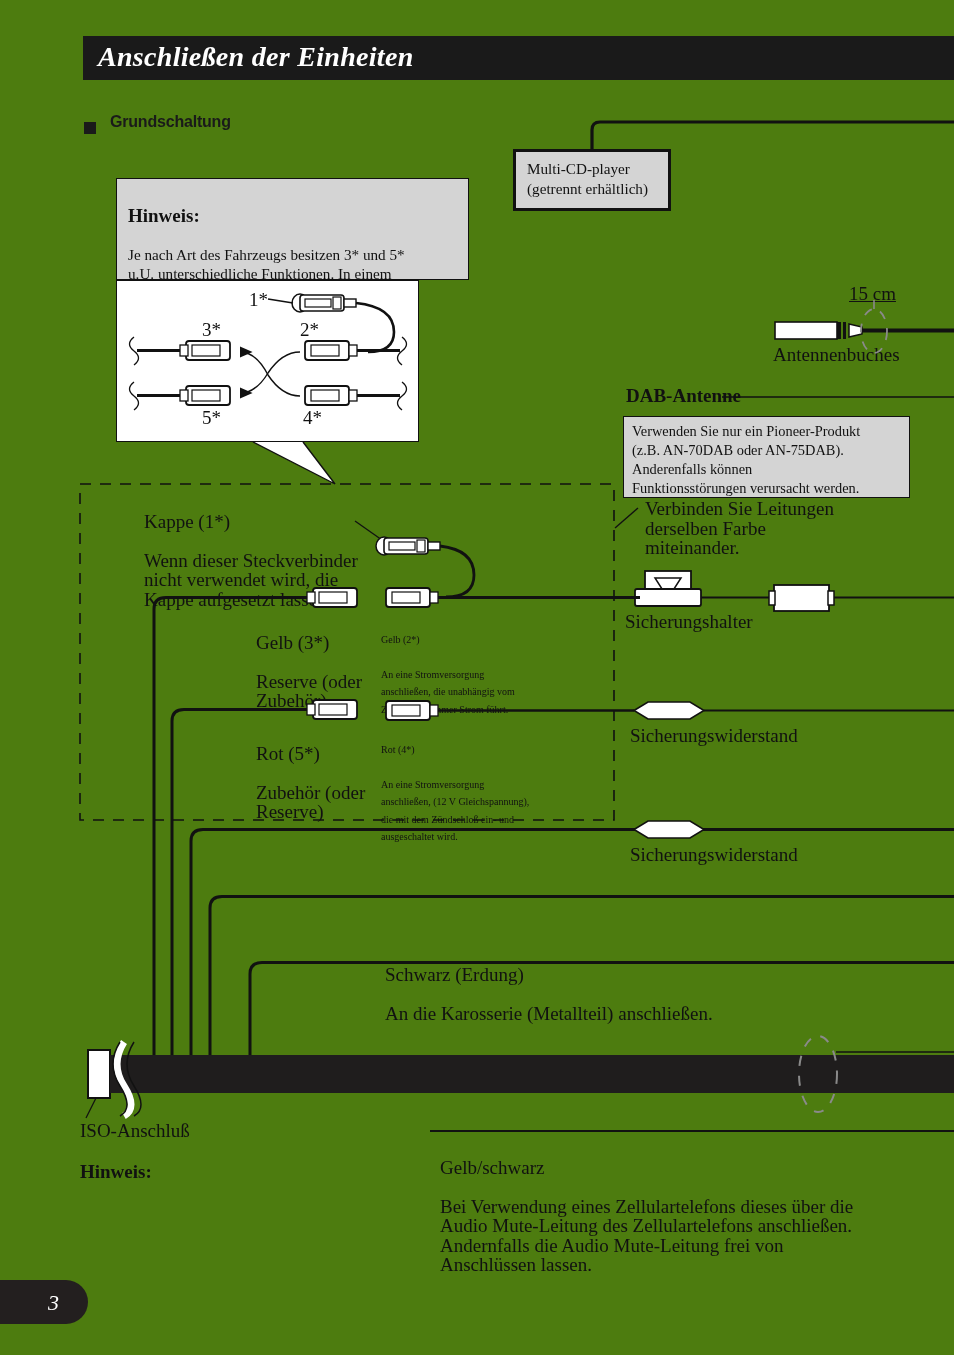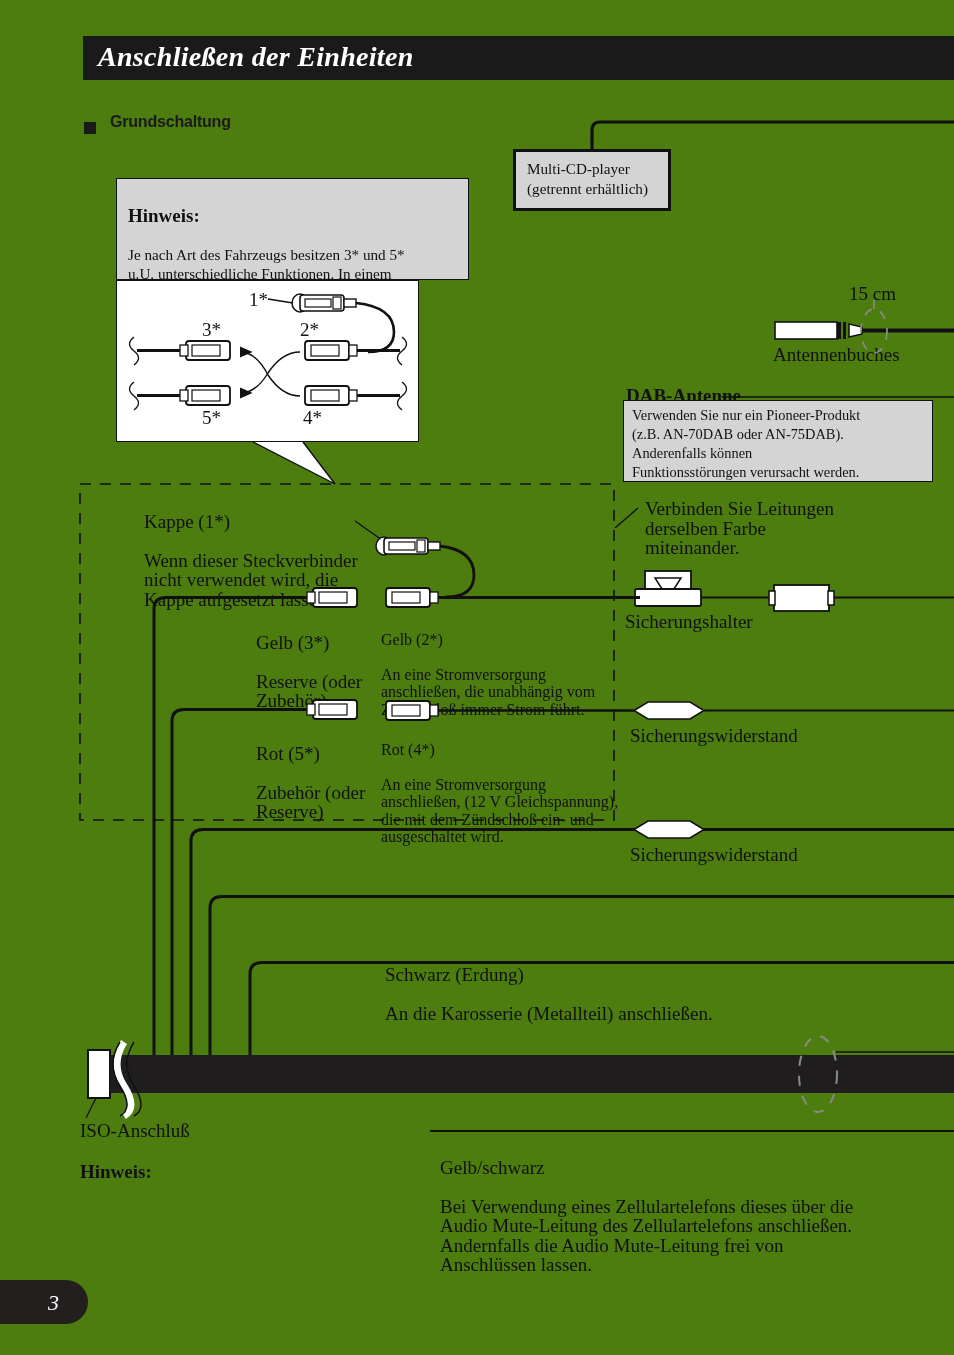--- a/index.html
+++ b/index.html
@@ -58,21 +58,21 @@
   }
   
   .txt {
     position: absolute;
     font-family: "Liberation Serif", serif;
     font-size: 19px;
     line-height: 19.5px;
     color: #111111;
     white-space: pre-line;
   }
-  .txt.sm { font-size: 16px; line-height: 17.5px; }
+  .txt.sm { font-size: 10px; line-height: 17.5px; }
   .txt.b { font-weight: bold; }
   
   .grey-box {
     position: absolute;
     background: #d4d4d4;
     border: 1.5px solid #111111;
     box-sizing: border-box;
   }
   .grey-box.thick { border-width: 3px; }
   .grey-box .inner {
@@ -142,25 +142,25 @@
   <div class="txt" style="left:202px; top:320px;">3*</div>
   <div class="txt" style="left:300px; top:320px;">2*</div>
   <div class="txt" style="left:202px; top:408px;">5*</div>
   <div class="txt" style="left:303px; top:408px;">4*</div>
 
   <div class="grey-box thick" style="left:513px; top:149px; width:158px; height:62px;">
     <div class="inner">Multi-CD-player
 (getrennt erhältlich)</div>
   </div>
 
-  <div class="txt" style="left:849px; top:284px;">15 cm</div>
+  <div class="txt" style="left:849px; top:284px;text-decoration:underline;">15 cm</div>
   <div class="txt" style="left:773px; top:345px;">Antennenbuches</div>
 
   <div class="txt" style="left:626px; top:386px;font-weight:bold;">DAB-Antenne</div>
-  <div class="grey-box" style="left:623px; top:400px; width:310px; height:82px;">
+  <div class="grey-box" style="left:623px; top:416px; width:287px; height:82px;">
     <div class="inner" style="font-size:14.4px; line-height:19px; padding:5px 8px;">Verwenden Sie nur ein Pioneer-Produkt
 (z.B. AN-70DAB oder AN-75DAB).
 Anderenfalls können
 Funktionsstörungen verursacht werden.</div>
   </div>
 
   <div class="txt" style="left:144px; top:492px;">
     <span style="display:block;">Kappe (1*)</span>
     <span style="display:block; white-space:pre-line;">Wenn dieser Steckverbinder
 nicht verwendet wird, die

